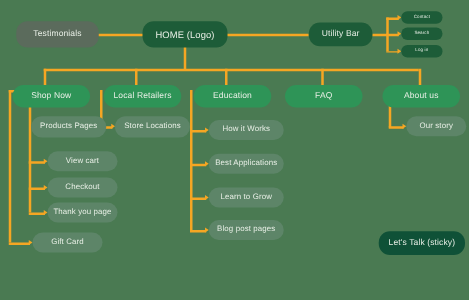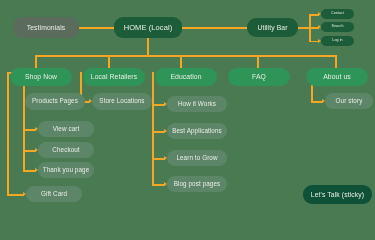--- a/index.html
+++ b/index.html
@@ -116,21 +116,21 @@
   <div class="arrow" style="left:164px; top:129px;"></div>
   <div class="arrow" style="left:164px; top:156px;"></div>
   <div class="arrow" style="left:164px; top:182px;"></div>
 
   <div class="conn conn-v" style="left:311px; top:72px; height:30px;"></div>
   <div class="conn conn-h" style="left:311px; top:101px; width:12px;"></div>
   <div class="arrow" style="left:322px; top:99px;"></div>
 
   <div class="node lvl-testi t-md" style="left:13px; top:17px; width:66px; height:21px;">Testimonials</div>
 
-  <div class="node lvl-home t-lg" style="left:114px; top:17px; width:68px; height:21px;">HOME (Local)</div>
+  <div class="node lvl-home t-lg" style="left:114px; top:17px; width:68px; height:21px;">HOME (Logo)</div>
 
   <div class="node lvl-util t-md" style="left:247px; top:18px; width:51px; height:19px;">Utility Bar</div>
 
   <div class="node lvl-utilsub t-xs" style="left:321px; top:9px; width:33px; height:10px;">Contact</div>
   <div class="node lvl-utilsub t-xs" style="left:321px; top:22px; width:33px; height:10px;">Search</div>
   <div class="node lvl-utilsub t-xs" style="left:321px; top:35.5px; width:33px; height:10px;">Log in</div>
 
   <div class="node lvl-main t-md" style="left:10px; top:68px; width:62px; height:18px;">Shop Now</div>
   <div class="node lvl-main t-md" style="left:83px; top:68px; width:62px; height:18px;">Local Retailers</div>
   <div class="node lvl-main t-md" style="left:155px; top:68px; width:62px; height:18px;">Education</div>

